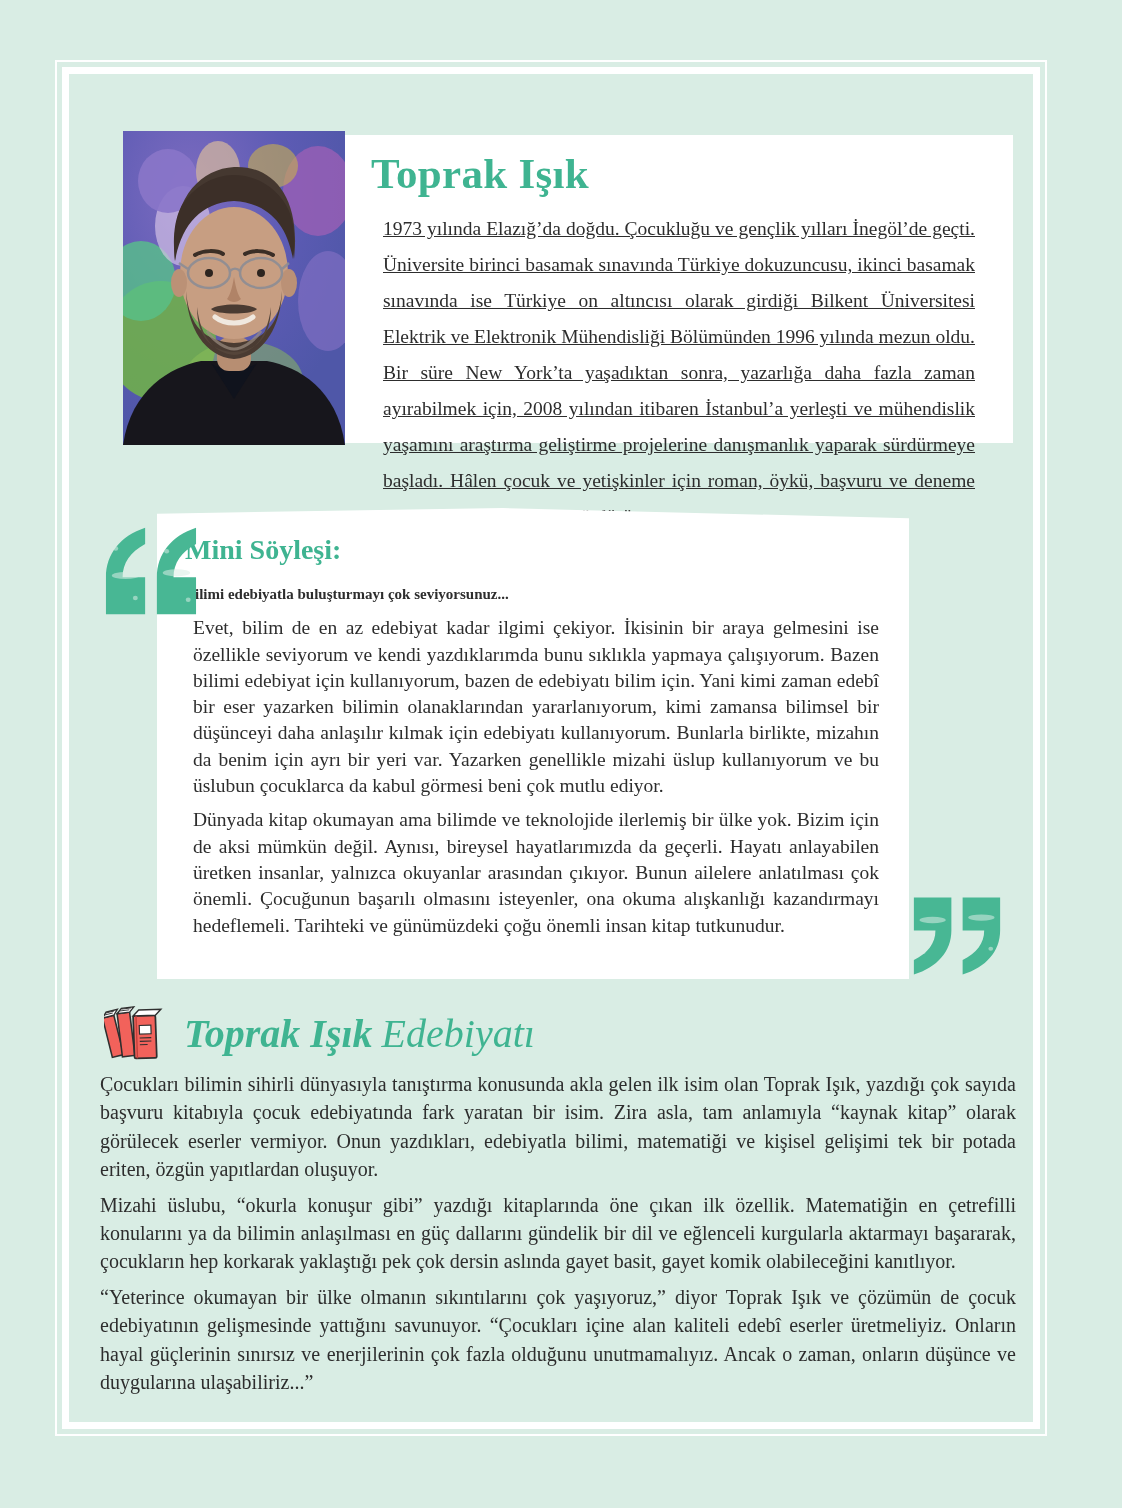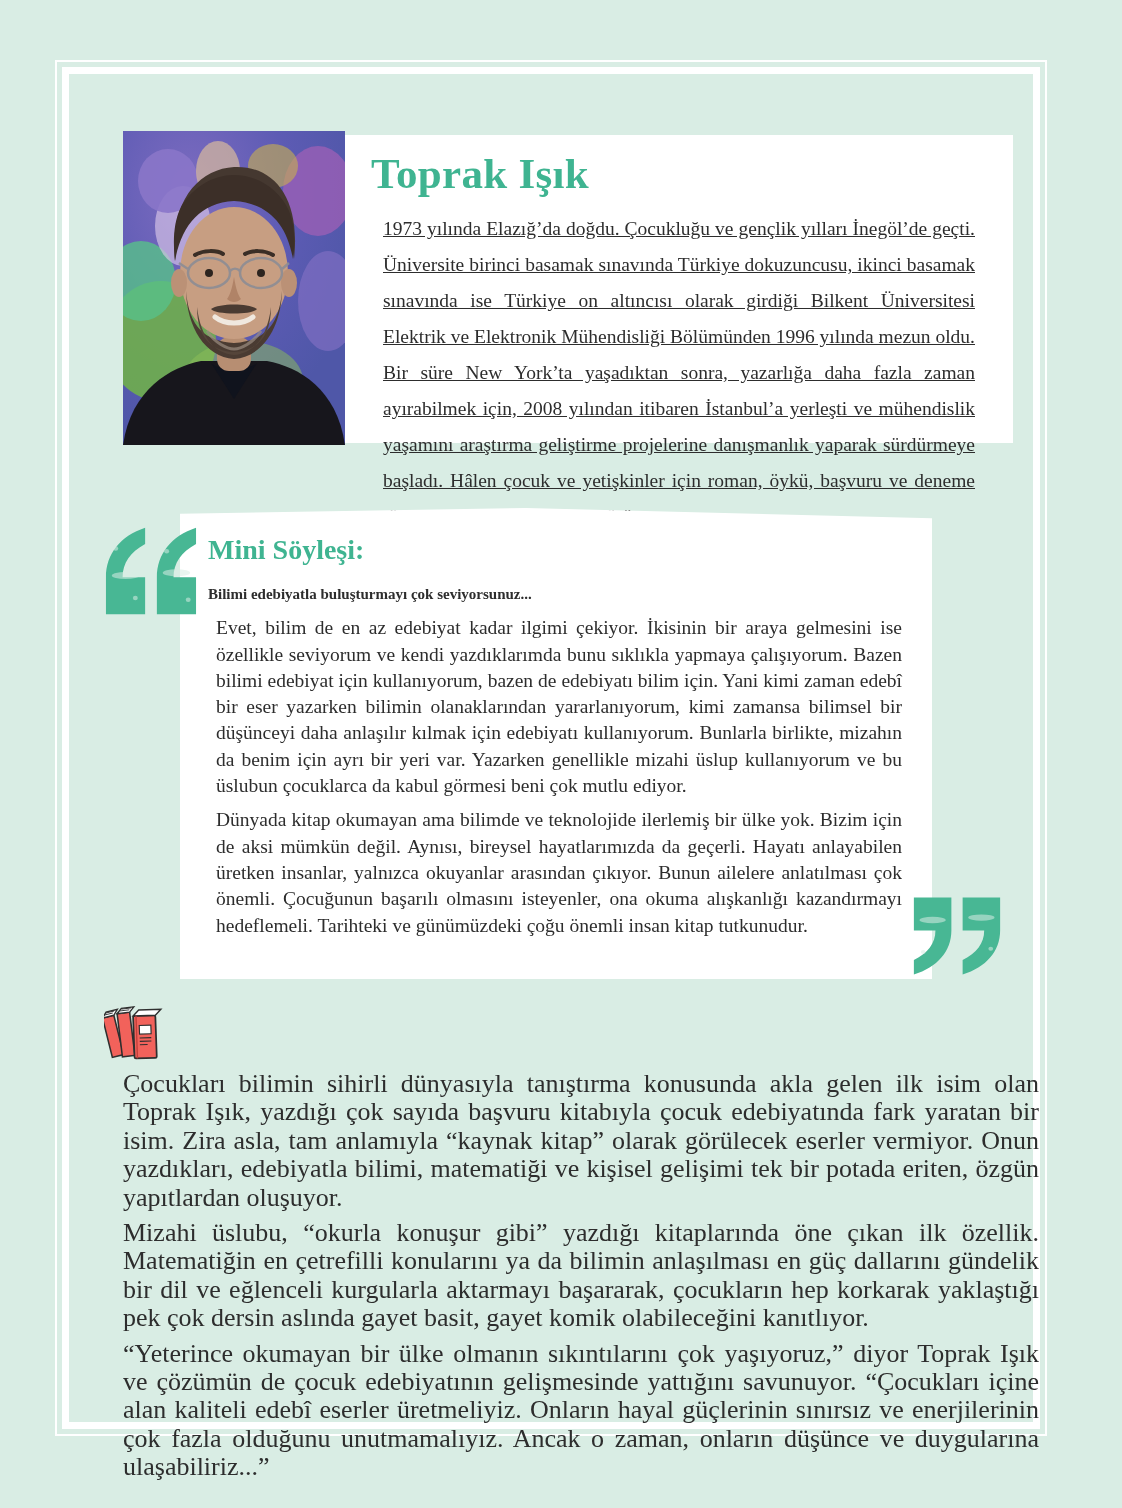--- a/index.html
+++ b/index.html
@@ -40,21 +40,21 @@
   }
   .bio-text {
     margin:12px;
     font-size:19.5px; line-height:36px;
     text-align:justify;
     text-decoration:underline;
   }
 
   
   .interview-box {
-    position:absolute; left:180px; top:508px; width:752px; height:471px;
+    position:absolute; left:157px; top:508px; width:752px; height:471px;
     background:#ffffff; z-index:2;
     clip-path:polygon(0 1.2%, 46% 0%, 100% 2.2%, 100% 100%, 0 100%);
     padding:26px 22px 0 28px;
   }
   .interview-heading {
     margin:0 0 15px 0;
     font-size:28px; font-weight:bold; color:#3fb491;
   }
   .q {
     margin:9px 0 0 0;
@@ -72,22 +72,22 @@
   .lit-header {
     position:absolute; left:104px; top:1004px;
     display:flex; align-items:center; gap:18px;
   }
   .books-icon { width:62px; height:58px; flex:0 0 auto; }
   .lit-title {
     font-size:40px; font-style:italic; color:#3fb491; white-space:nowrap;
   }
   .lit-title .emph { font-weight:bold; margin-right:9px; }
   .lit-body {
-    position:absolute; left:123px; top:1070px; width:916px;
-    font-size:26px; line-height:28.4px;
+    position:absolute; left:100px; top:1070px; width:916px;
+    font-size:20px; line-height:28.4px;
   }
   .lit-body p { margin:0 0 7px 0; text-align:justify; }
 </style>
 </head>
 <body>
 
 <div class="frame-thin"></div>
 <div class="frame-thick"></div>
 
 <div class="photo">
@@ -211,19 +211,22 @@
 
       <g transform="rotate(-2 42 40)">
         <rect x="31" y="12" width="23" height="44" rx="1.5" fill="#f2625b" stroke="#2f2f2f" stroke-width="1.8"></rect>
         <path d="M31,12 l6,-6 23,0 -6,6 Z" fill="#ffffff" stroke="#2f2f2f" stroke-width="1.4"></path>
         <rect x="37" y="22" width="12" height="9" fill="#ffffff" stroke="#2f2f2f" stroke-width="1.2"></rect>
         <path d="M37,35 l12,0 M37,38.5 l12,0 M37,42 l8,0" stroke="#2f2f2f" stroke-width="1.2"></path>
         <path d="M34,12 l0,44" stroke="#c23f3a" stroke-width="1.4"></path>
       </g>
     </svg>
   </div>
+  <div class="lit-title">
+    <span class="emph">Toprak Işık</span><span>Edebiyatı</span>
+  </div>
 </div>
 
 <div class="lit-body">
   <p>Çocukları bilimin sihirli dünyasıyla tanıştırma konusunda akla gelen ilk isim olan Toprak Işık, yazdığı çok sayıda başvuru kitabıyla çocuk edebiyatında fark yaratan bir isim. Zira asla, tam anlamıyla “kaynak kitap” olarak görülecek eserler vermiyor. Onun yazdıkları, edebiyatla bilimi, matematiği ve kişisel gelişimi tek bir potada eriten, özgün yapıtlardan oluşuyor.</p>
   <p>Mizahi üslubu, “okurla konuşur gibi” yazdığı kitaplarında öne çıkan ilk özellik. Matematiğin en çetrefilli konularını ya da bilimin anlaşılması en güç dallarını gündelik bir dil ve eğlenceli kurgularla aktarmayı başararak, çocukların hep korkarak yaklaştığı pek çok dersin aslında gayet basit, gayet komik olabileceğini kanıtlıyor.</p>
   <p>“Yeterince okumayan bir ülke olmanın sıkıntılarını çok yaşıyoruz,” diyor Toprak Işık ve çözümün de çocuk edebiyatının gelişmesinde yattığını savunuyor. “Çocukları içine alan kaliteli edebî eserler üretmeliyiz. Onların hayal güçlerinin sınırsız ve enerjilerinin çok fazla olduğunu unutmamalıyız. Ancak o zaman, onların düşünce ve duygularına ulaşabiliriz...”</p>
 </div>
 
 </body></html>

